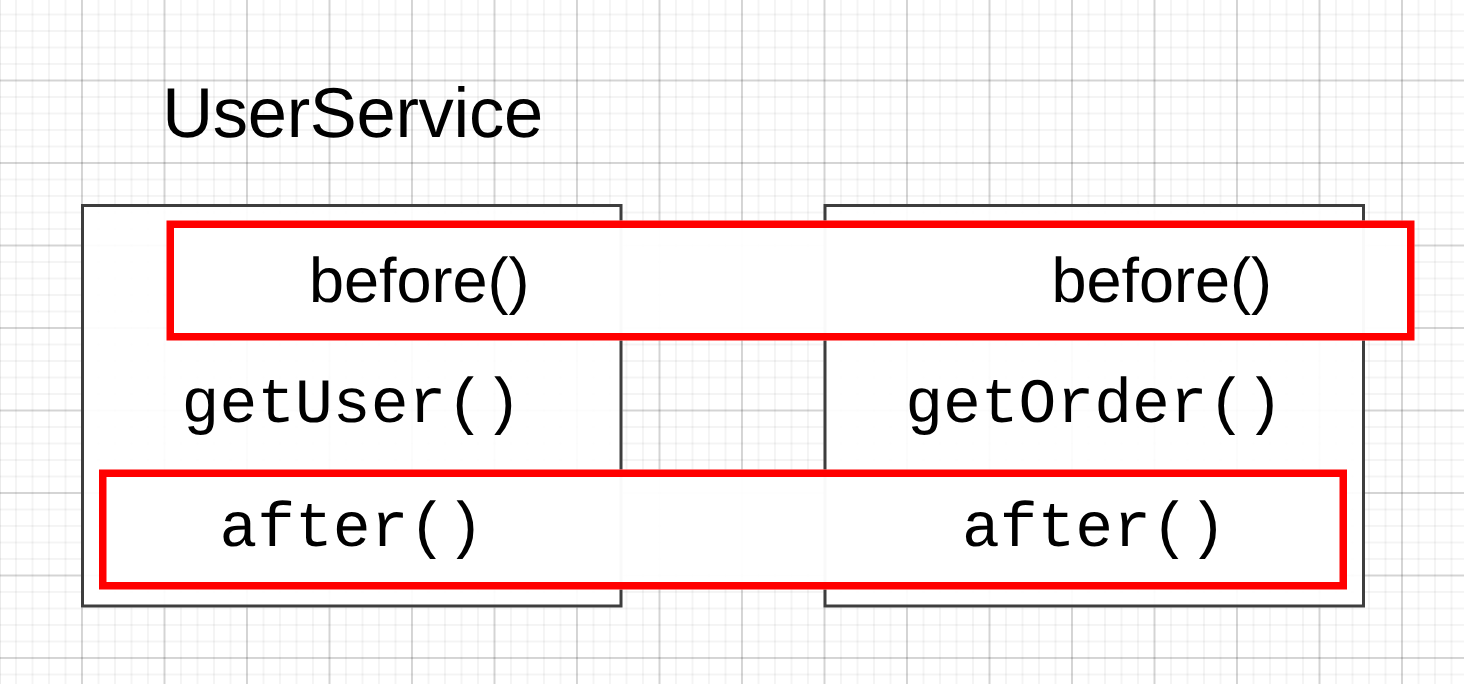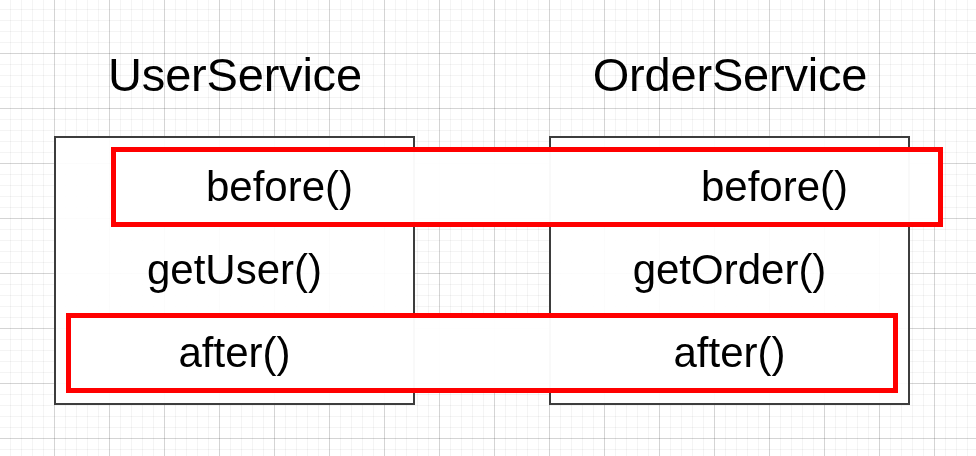--- a/index.html
+++ b/index.html
@@ -48,35 +48,36 @@
   .method-row{
     position:absolute;
     left:0; right:0;
     display:flex;
     align-items:center;
     justify-content:center;
     font-size:42px;
     line-height:1;
     color:#000000;
     white-space:nowrap;
+    font-family:Liberation Mono, monospace;
   }
   .method-row.mid{ top:92px; height:80px; }
 
   
   .highlight-band{
     position:absolute;
     left:66px;
     width:832px;
     height:80px;
     border:5px solid #ff0000;
     background:rgba(255,255,255,0.97);
     box-sizing:border-box;
   }
   #band-before{ top:147px;margin-left:45px; }
-  #band-after { top:313px; }
+  #band-after { top:313px;font-family:Liberation Mono, monospace; }
 
   .band-cell{
     position:absolute;
     top:0; bottom:0;
     display:flex;
     align-items:center;
     justify-content:center;
     font-size:42px;
     line-height:1;
     color:#000000;
@@ -86,21 +87,20 @@
   .band-cell.left { left:-17px;  width:361px; }
   .band-cell.right{ left:478px;  width:361px; }
 </style>
 </head>
 <body>
 
 <div id="canvas">
 
   <div class="class-title" id="title-user">UserService</div>
 
-  <div class="class-title" id="title-order">OrderService</div>
 
   <div class="class-box" id="box-user">
     <div class="method-row mid">getUser()</div>
   </div>
 
   <div class="class-box" id="box-order">
     <div class="method-row mid">getOrder()</div>
   </div>
 
   <div class="highlight-band" id="band-before">

